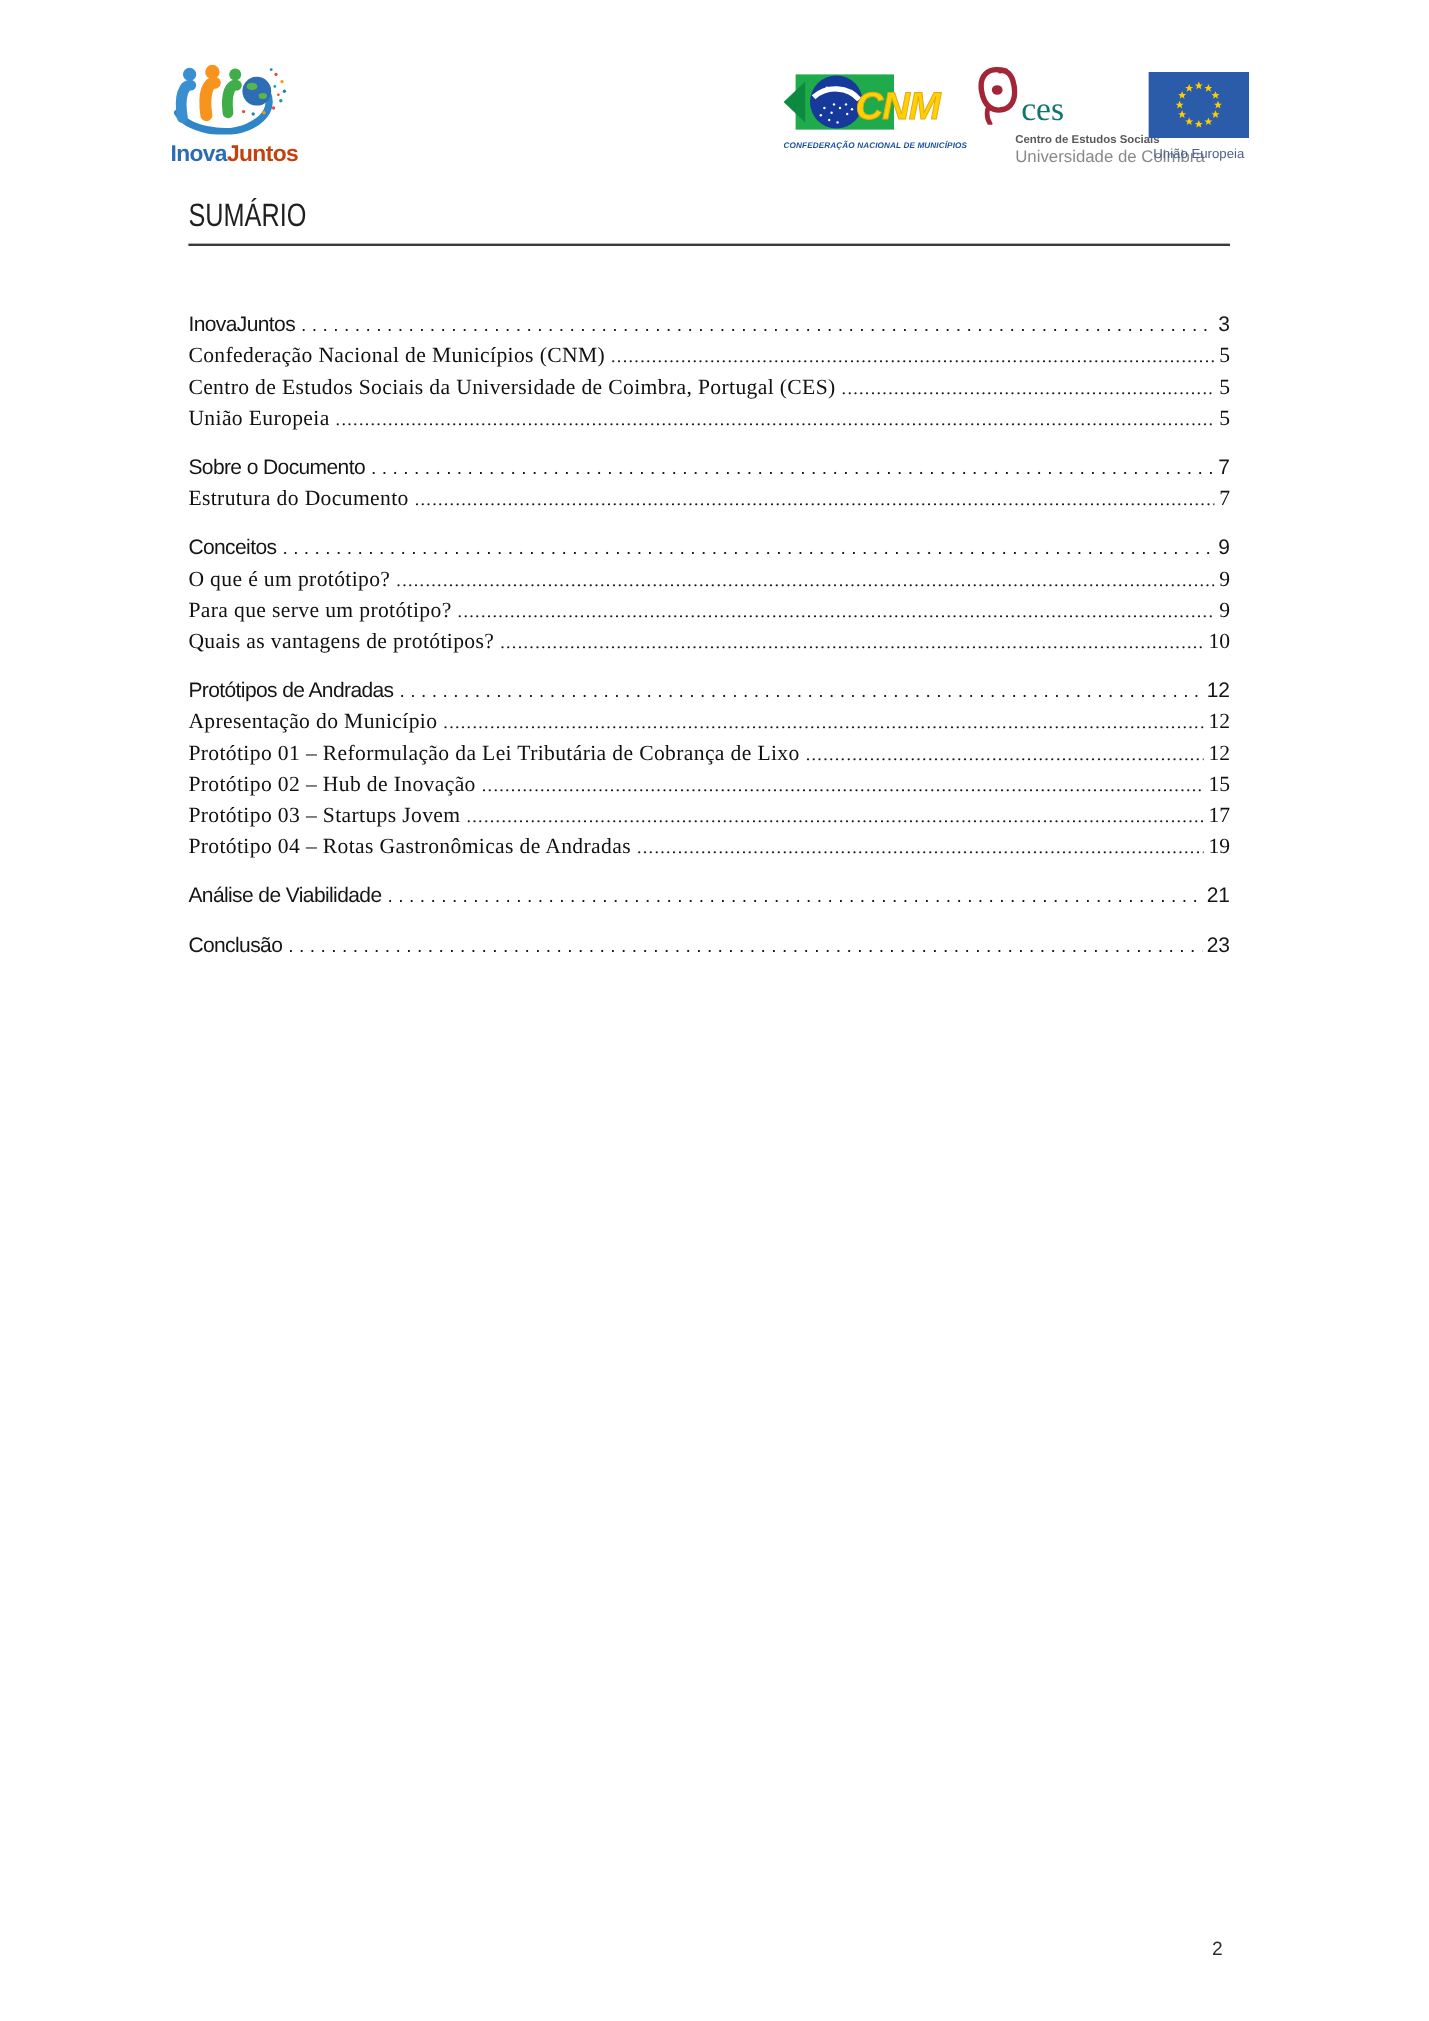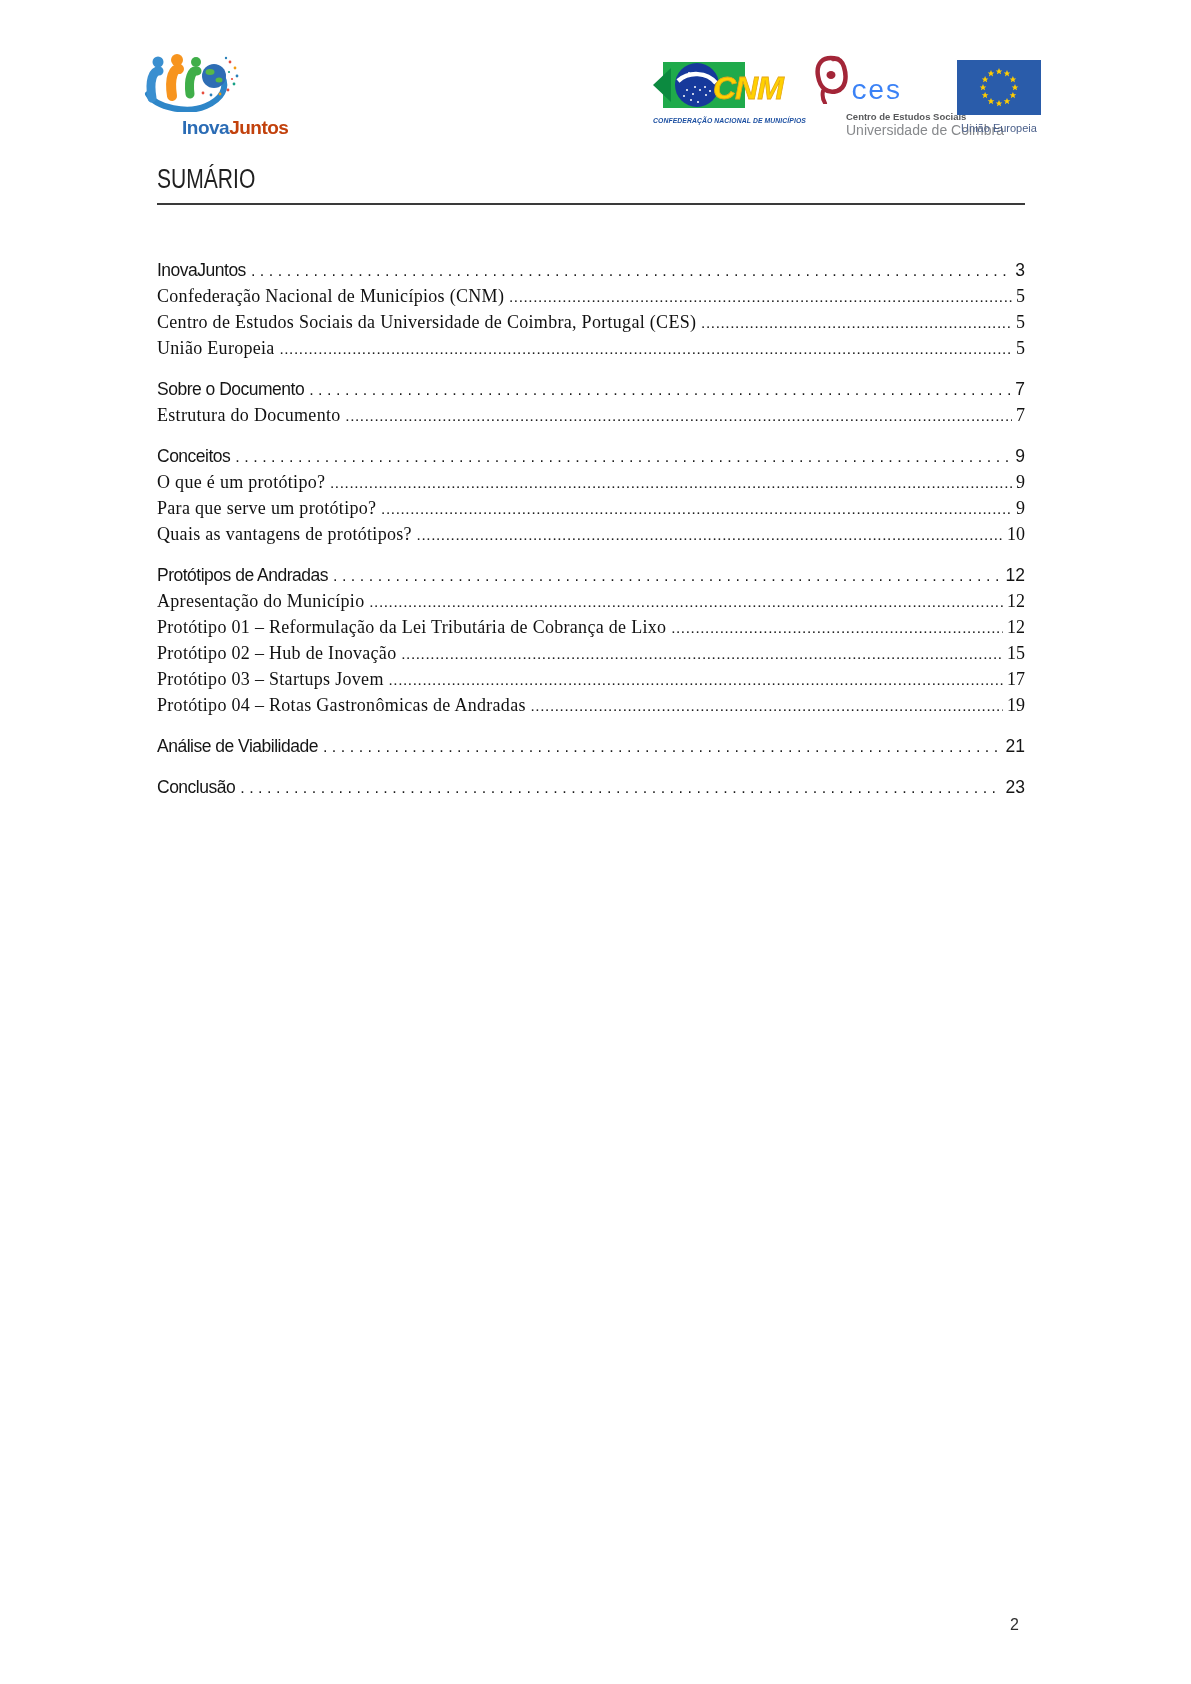--- a/index.html
+++ b/index.html
@@ -11,33 +11,33 @@
     background: #ffffff;
     font-family: "Liberation Serif", serif;
     color: #1a1a1a;
     overflow: hidden;
   }
 
   
   .logo { position: absolute; }
   .logo-inova { left: 142px; top: 52px; width: 100px; text-align: center; }
   .logo-inova .wordmark { margin-top: 1px; font-family: "Liberation Sans", sans-serif; font-weight: bold; font-size: 19px; letter-spacing: -0.5px; white-space: nowrap; }
-  .logo-inova .w-inova { color: #2b6cb5; margin-left: 40px; }
+  .logo-inova .w-inova { color: #2b6cb5; }
   .logo-inova .w-juntos { color: #c2410c; }
 
   .logo-cnm { left: 653px; top: 60px; width: 136px; }
   .logo-cnm .tagline {
     margin-top: 3px; font-family: "Liberation Sans", sans-serif;
     font-size: 6.8px; font-weight: bold; font-style: italic;
     color: #1c4fa1; white-space: nowrap; text-align: center; letter-spacing: 0.1px;
   }
 
   .logo-ces { left: 812px; top: 54px; width: 130px; }
   .logo-ces .ces-row { display: flex; align-items: flex-end; }
-  .logo-ces .ces-word { font-family: Liberation Mono, monospace; font-size: 28px; color: #3b82f6; line-height: 0.85; margin-left: 3px; }
+  .logo-ces .ces-word { font-family: Liberation Serif, serif; font-size: 28px; color: #0f766e; line-height: 0.85; margin-left: 3px; }
   .logo-ces .ces-lines { margin-left: 34px; margin-top: 7px; font-family: "Liberation Sans", sans-serif; white-space: nowrap; }
   .logo-ces .ces-l1 { font-size: 9.5px; font-weight: bold; color: #58595b; }
   .logo-ces .ces-l2 { font-size: 14px; color: #87898c; }
 
   .logo-eu { left: 956px; top: 60px; width: 86px; text-align: center; }
   .logo-eu .eu-label { margin-top: 3px; font-family: "Liberation Sans", sans-serif; font-size: 11px; color: #4a5f8a; white-space: nowrap; }
 
   
   .content { position: absolute; left: 157px; top: 163px; width: 868px; }
 

